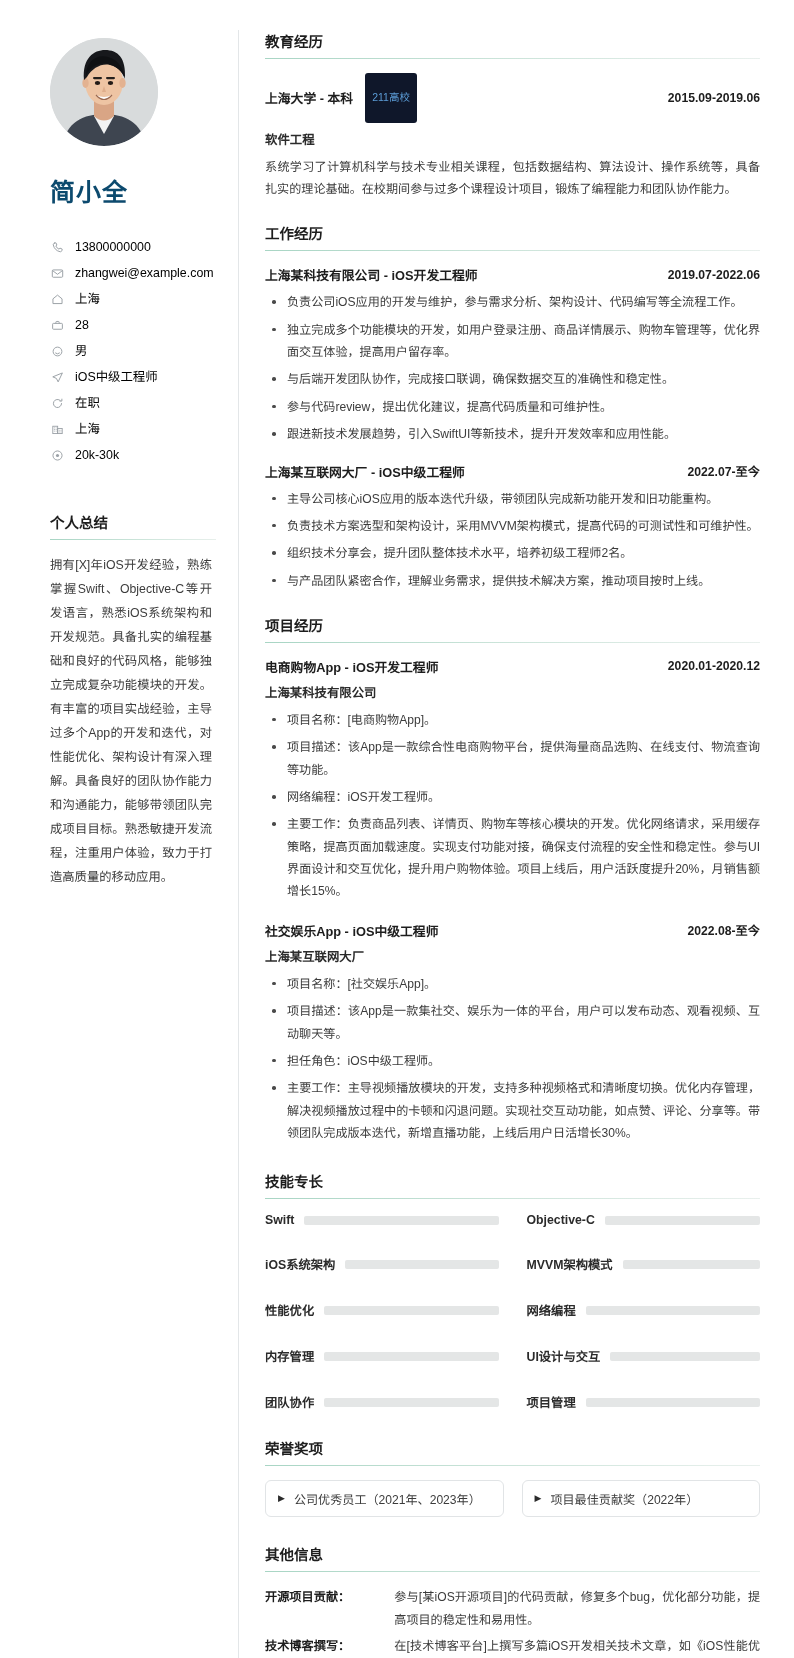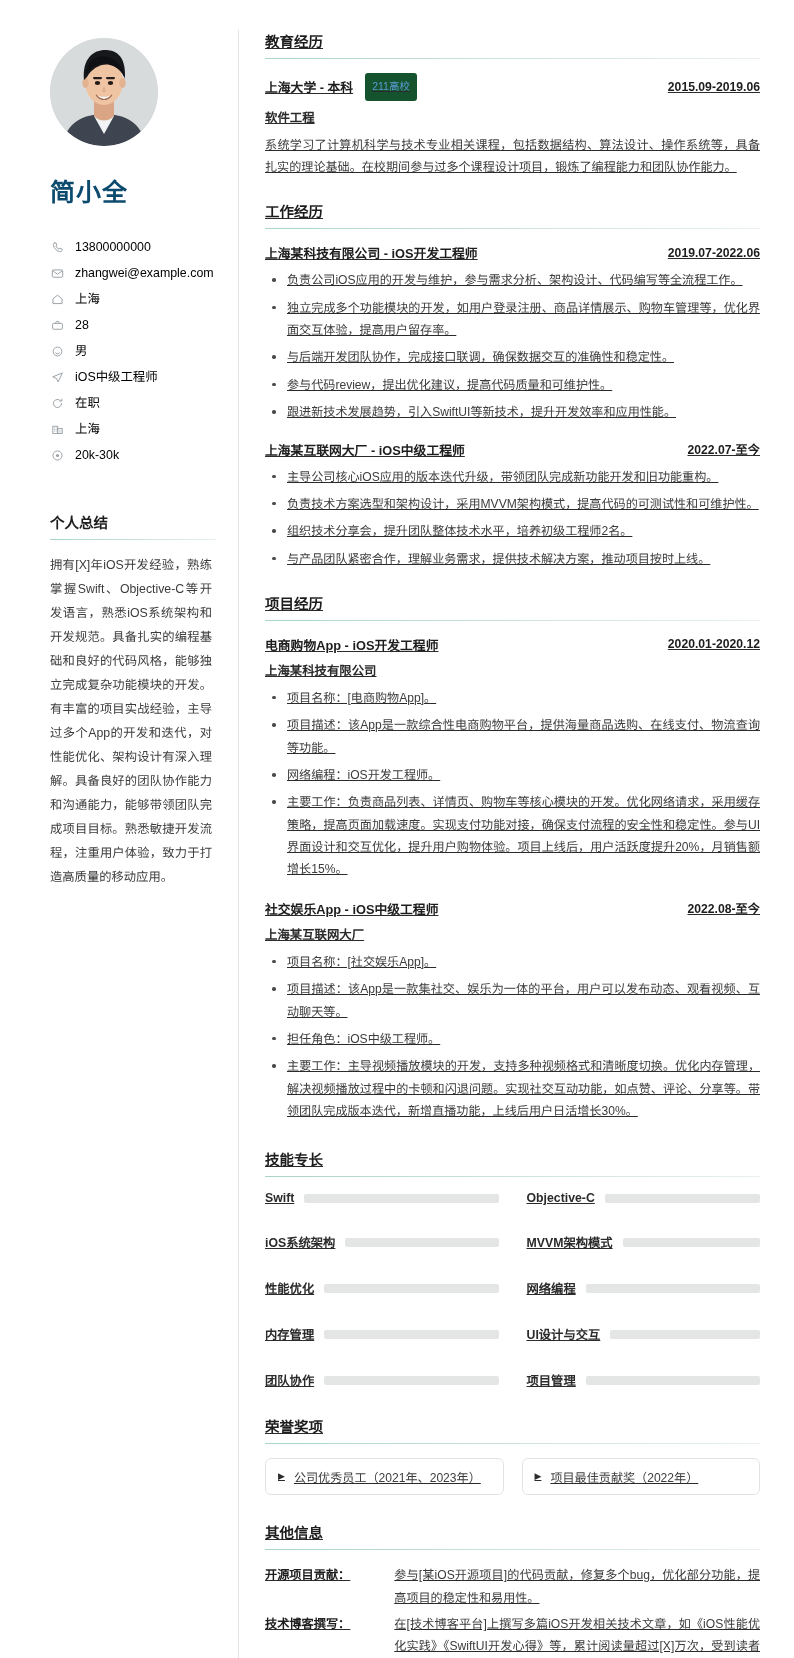--- a/index.html
+++ b/index.html
@@ -105,42 +105,42 @@
     font-weight: 700;
     color: #1d1d1d;
     margin: 0 0 0 0;
     padding-bottom: 7px;
   }
   .sec-rule {
     height: 1px;
     background: linear-gradient(to right, #a8d5c4 0%, #c9e3d8 45%, #e9f0ed 100%);
     margin-bottom: 14px;
   }
-  .section { margin-bottom: 22px; text-decoration: underline; }
+  .section { margin-bottom: 22px; }
 
   .entry { margin-bottom: 12px; }
   .entry-head {
     display: flex;
     align-items: center;
     justify-content: space-between;
     margin-bottom: 7px;
   }
   .entry-title-group { display:flex; align-items:center; }
   .entry-title {
     font-size: 12.8px;
     font-weight: 700;
     color: #1d1d1d;
   }
   .tag-211 {
     margin-left: 12px;
     font-size: 10.5px;
     color: #5b9bd5;
-    background: #14532d;
+    background: #0f172a;
     border-radius: 3px;
-    padding: 7px 7px;
+    padding: 18px 7px;
     line-height: 1.3;
     white-space: nowrap;
   }
   .entry-date {
     font-size: 12.2px;
     font-weight: 700;
     color: #1d1d1d;
     white-space: nowrap;
     margin-left: 10px;
   }

